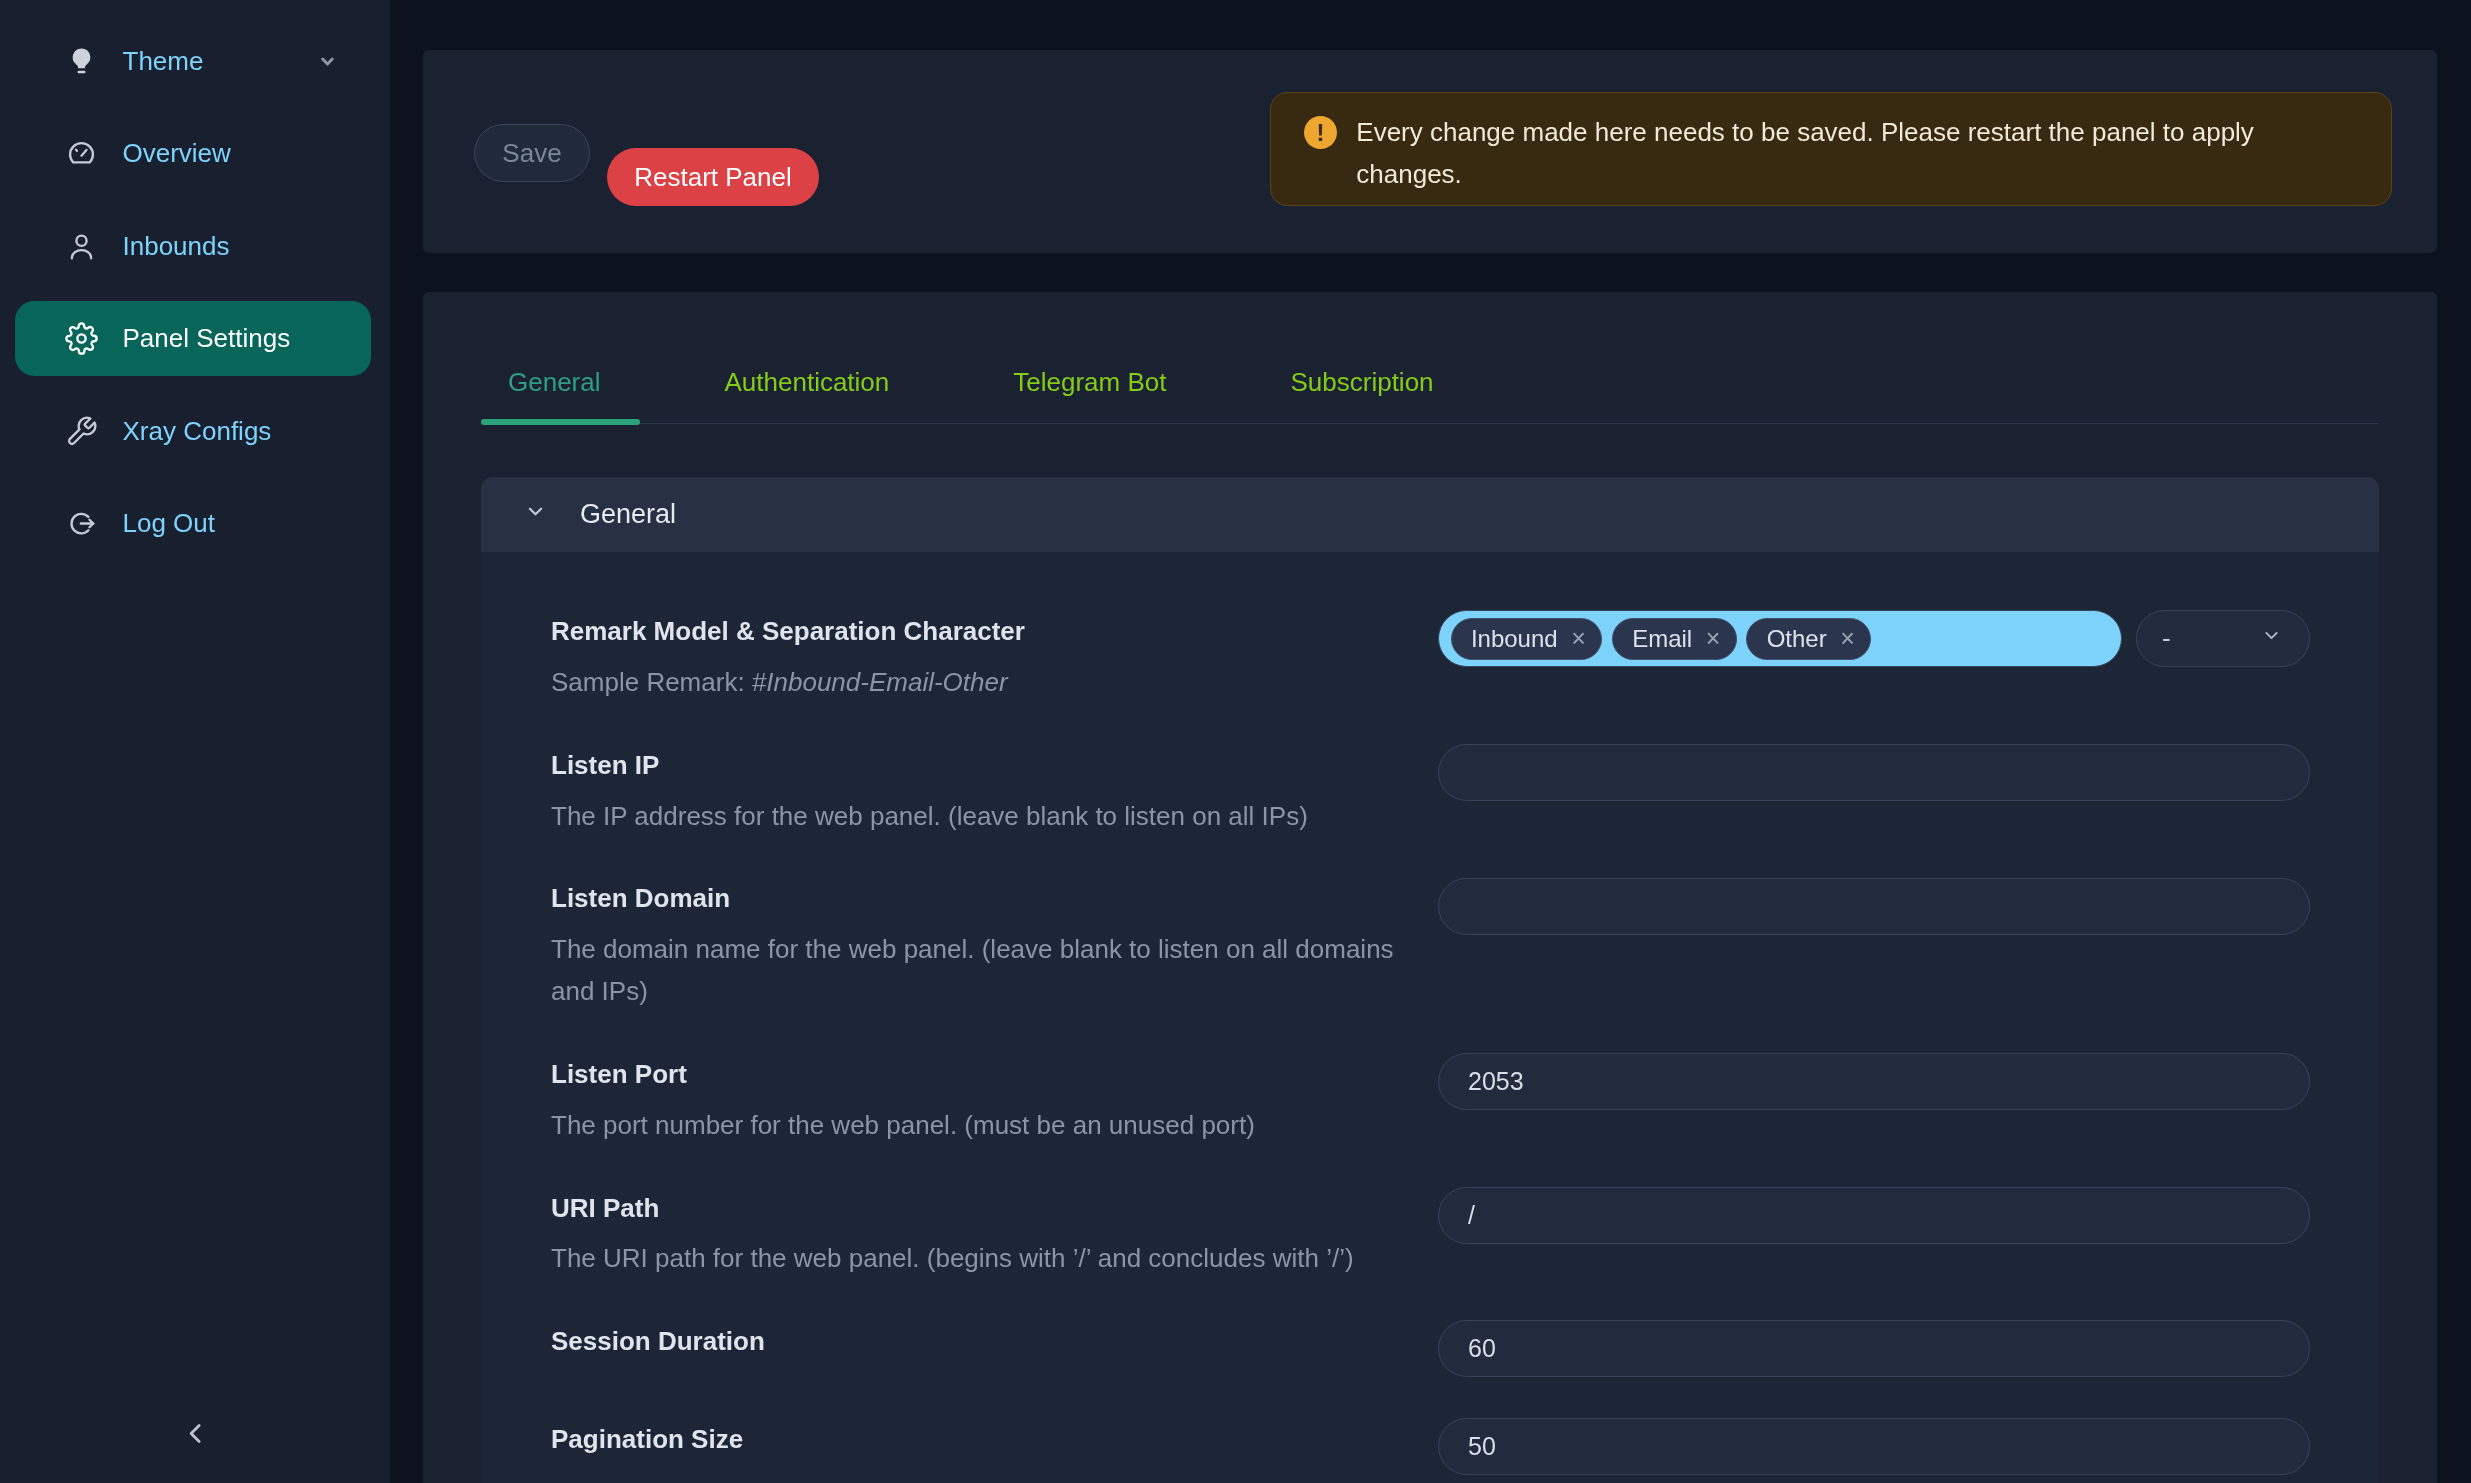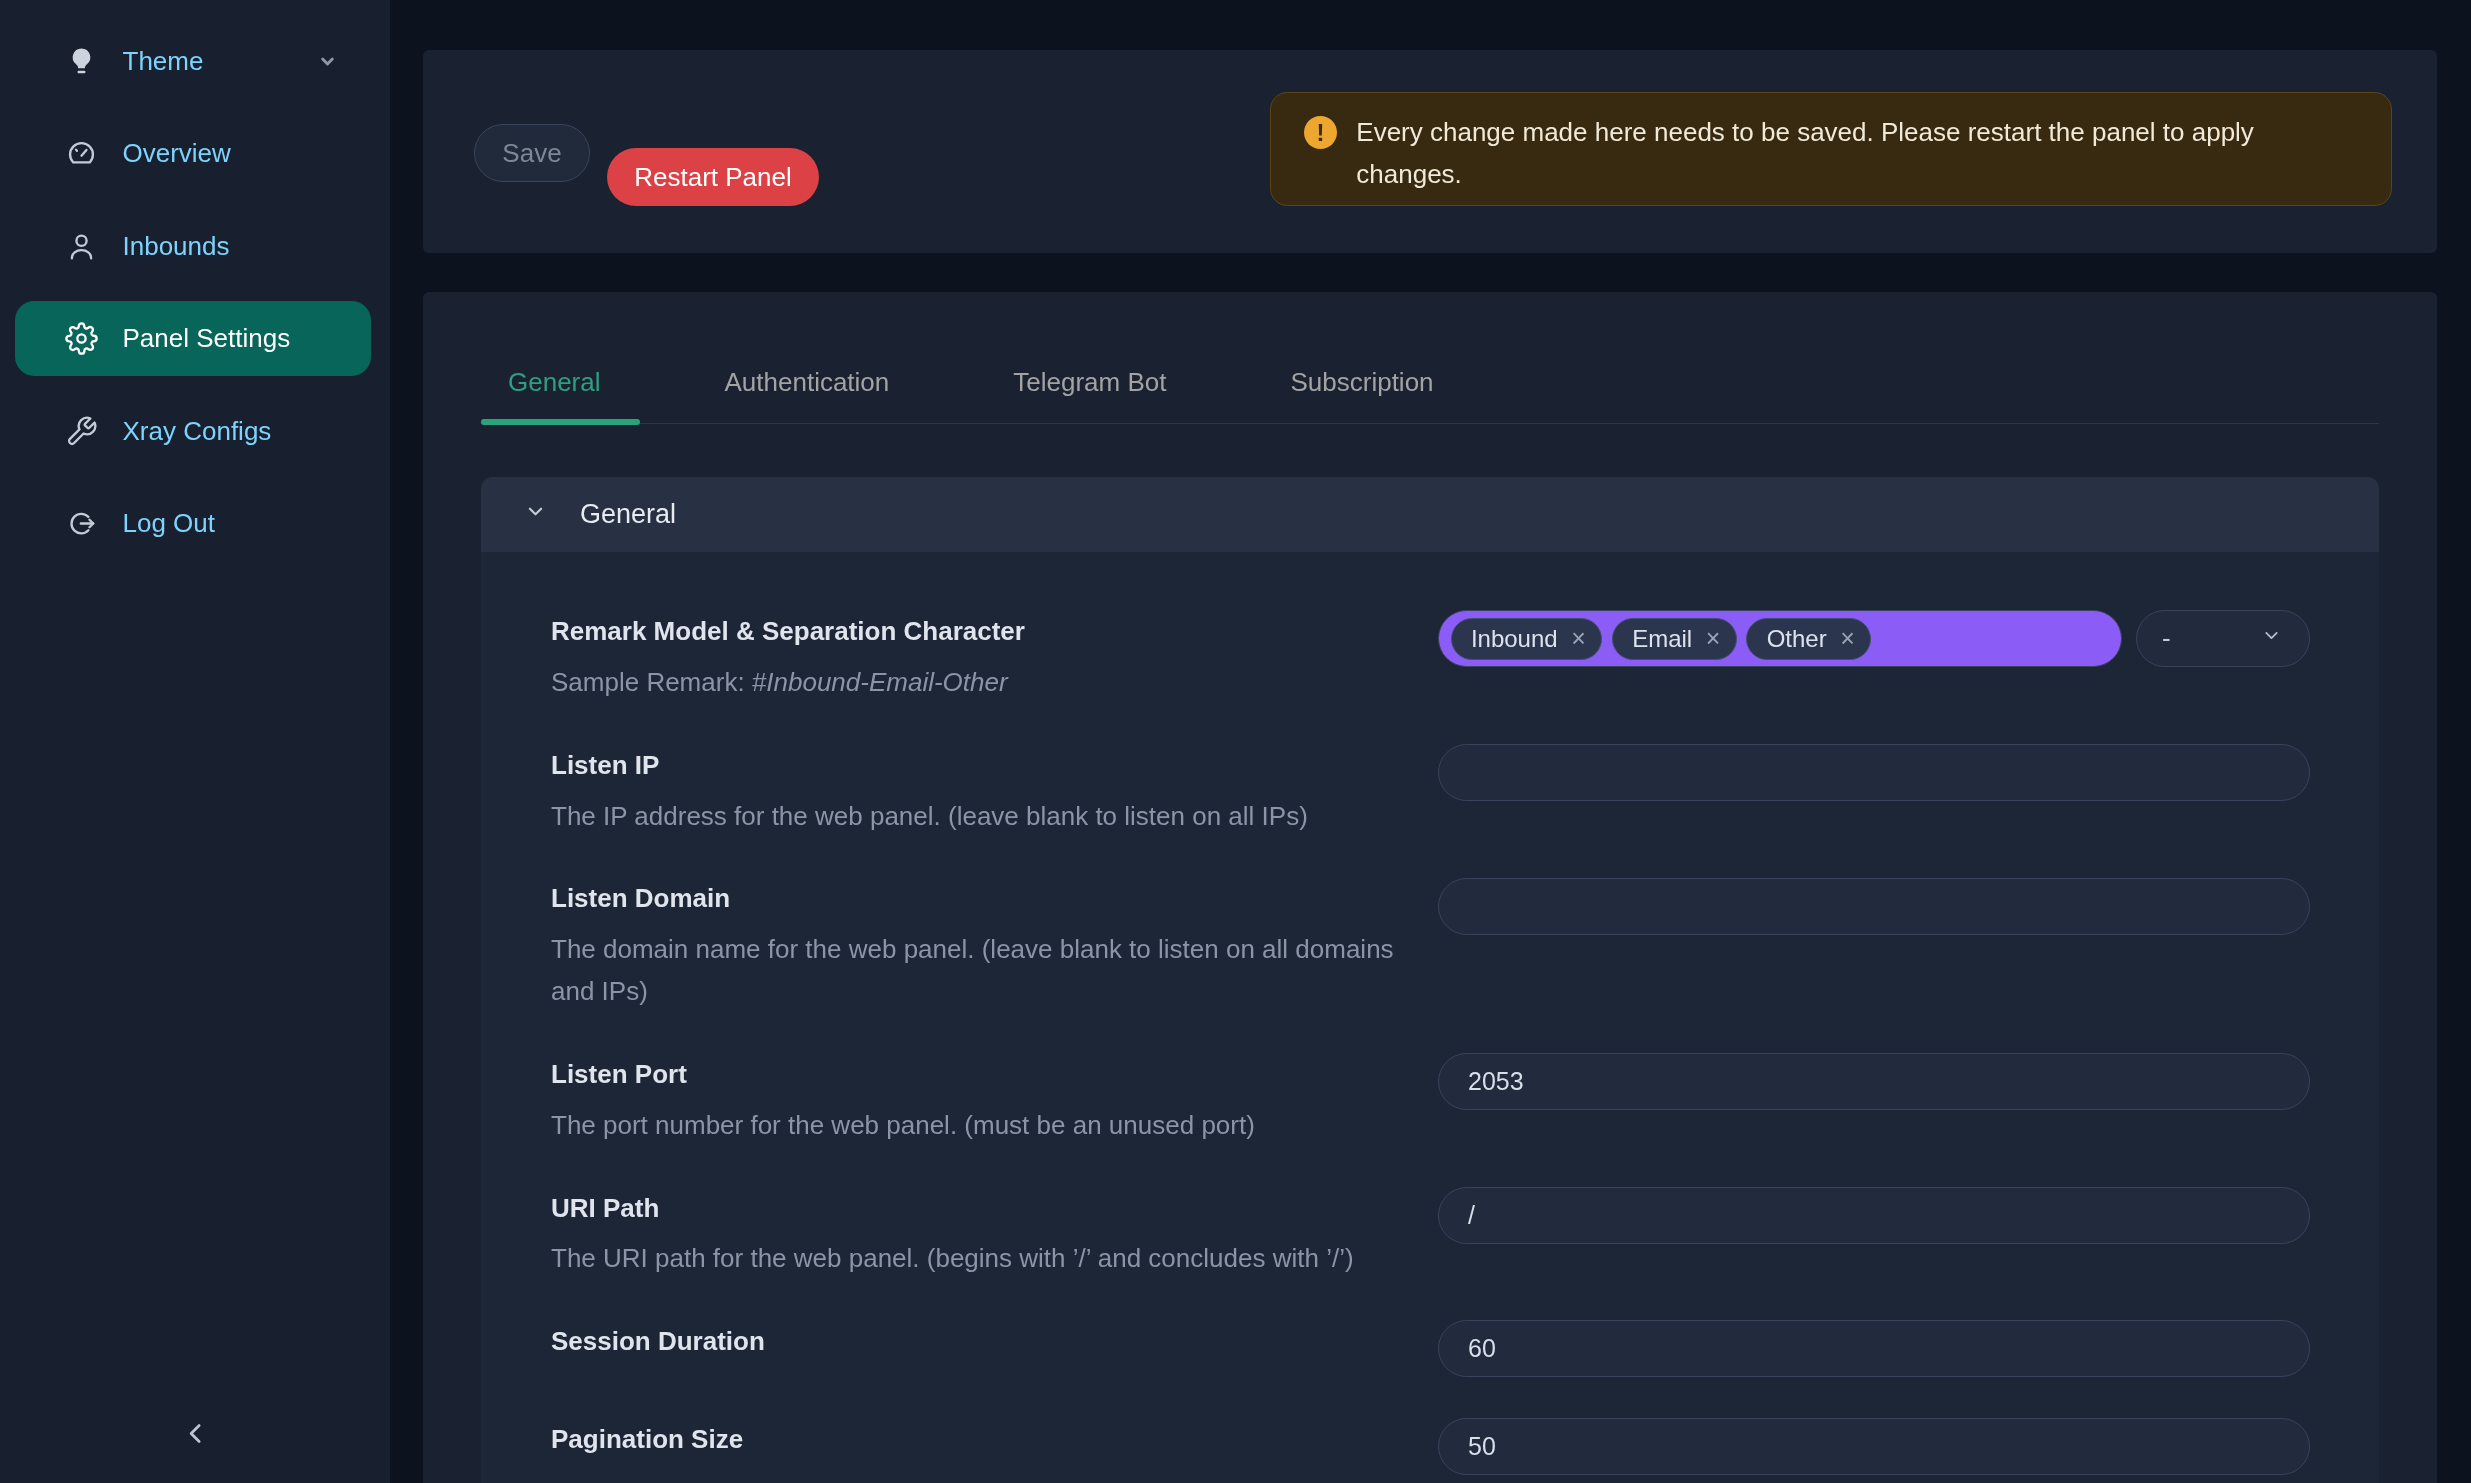--- a/index.html
+++ b/index.html
@@ -34,21 +34,21 @@
   .alert{position:absolute;left:847px;top:42px;width:1122px;height:114px;box-sizing:border-box;
          background:#372a10;border:1.9px solid #5a4519;border-radius:17.4px;display:flex;
          align-items:flex-start;gap:19.3px;padding:18.3px 33px;}
   .alert-icn{flex:none;width:33px;height:33px;border-radius:50%;background:#eda62f;color:#3a2b0e;
              font-size:24px;font-weight:700;display:flex;align-items:center;justify-content:center;
              margin-top:4.8px;}
   .alert-txt{color:#f1ead9;font-size:26px;line-height:42px;}
 
   
   .tabs{display:flex;margin-top:60px;border-bottom:1.9px solid #2b3650;}
-  .tab{font-size:26px;color:#a3a3a3;padding:15.4px 39px 25px 27px;margin-right:58px;
+  .tab{font-size:26px;color:#84cc16;padding:15.4px 39px 25px 27px;margin-right:58px;
        position:relative;cursor:pointer;}
   .tab.active{color:#2f9e83;}
   .tab.active::after{content:"";position:absolute;left:0;right:0;bottom:-1.9px;height:5.8px;
                      border-radius:2.9px;background:#2aa37a;}
 
   
   .panel{margin-top:53px;}
   .panel-header{height:75px;background:#273143;border-radius:11.6px 11.6px 0 0;display:flex;
                 align-items:center;gap:31px;padding:0 41px;font-size:27px;color:#e8ebf2;
                 cursor:pointer;}
@@ -58,21 +58,21 @@
   .row{display:flex;align-items:flex-start;padding-left:70px;margin-bottom:41px;}
   .label-block{width:850px;flex:none;padding-top:1.9px;}
   .row-label{font-size:26px;font-weight:700;color:#e0e4ec;line-height:39px;}
   .row-desc{font-size:26px;color:#8b95a7;line-height:42px;margin-top:9.7px;max-width:850px;}
   .row-desc .it{font-style:italic;}
   .control{flex:none;width:872px;margin-left:37px;}
   .text-input{width:100%;height:57px;border-radius:29px;background:#212b3d;border:1.9px solid #38445c;
               color:#d9dfe9;font-size:25px;padding:0 29px;box-sizing:border-box;outline:none;
               font-family:inherit;}
   .remark-control{display:flex;gap:14.5px;}
-  .tag-select{flex:1;height:57px;border-radius:29px;background:#8b5cf6;border:1.9px solid #38445c;
+  .tag-select{flex:1;height:57px;border-radius:29px;background:#7dd3fc;border:1.9px solid #38445c;
               display:flex;align-items:center;gap:9.7px;padding:0 11.6px;box-sizing:border-box;
               cursor:text;}
   .tag{height:42px;border-radius:21px;background:#2b364e;border:1.9px solid #42506c;display:flex;
        align-items:center;gap:13.5px;padding:0 15.4px 0 19.3px;font-size:24px;color:#dde2ec;
        box-sizing:border-box;}
   .tag-x{color:#99a3b4;font-size:25px;line-height:1;cursor:pointer;}
   .sep-select{width:174px;flex:none;height:57px;border-radius:29px;background:#212b3d;
               border:1.9px solid #38445c;display:flex;align-items:center;
               justify-content:space-between;padding:0 25px;box-sizing:border-box;color:#c6cdd9;
               font-size:26px;cursor:pointer;}

